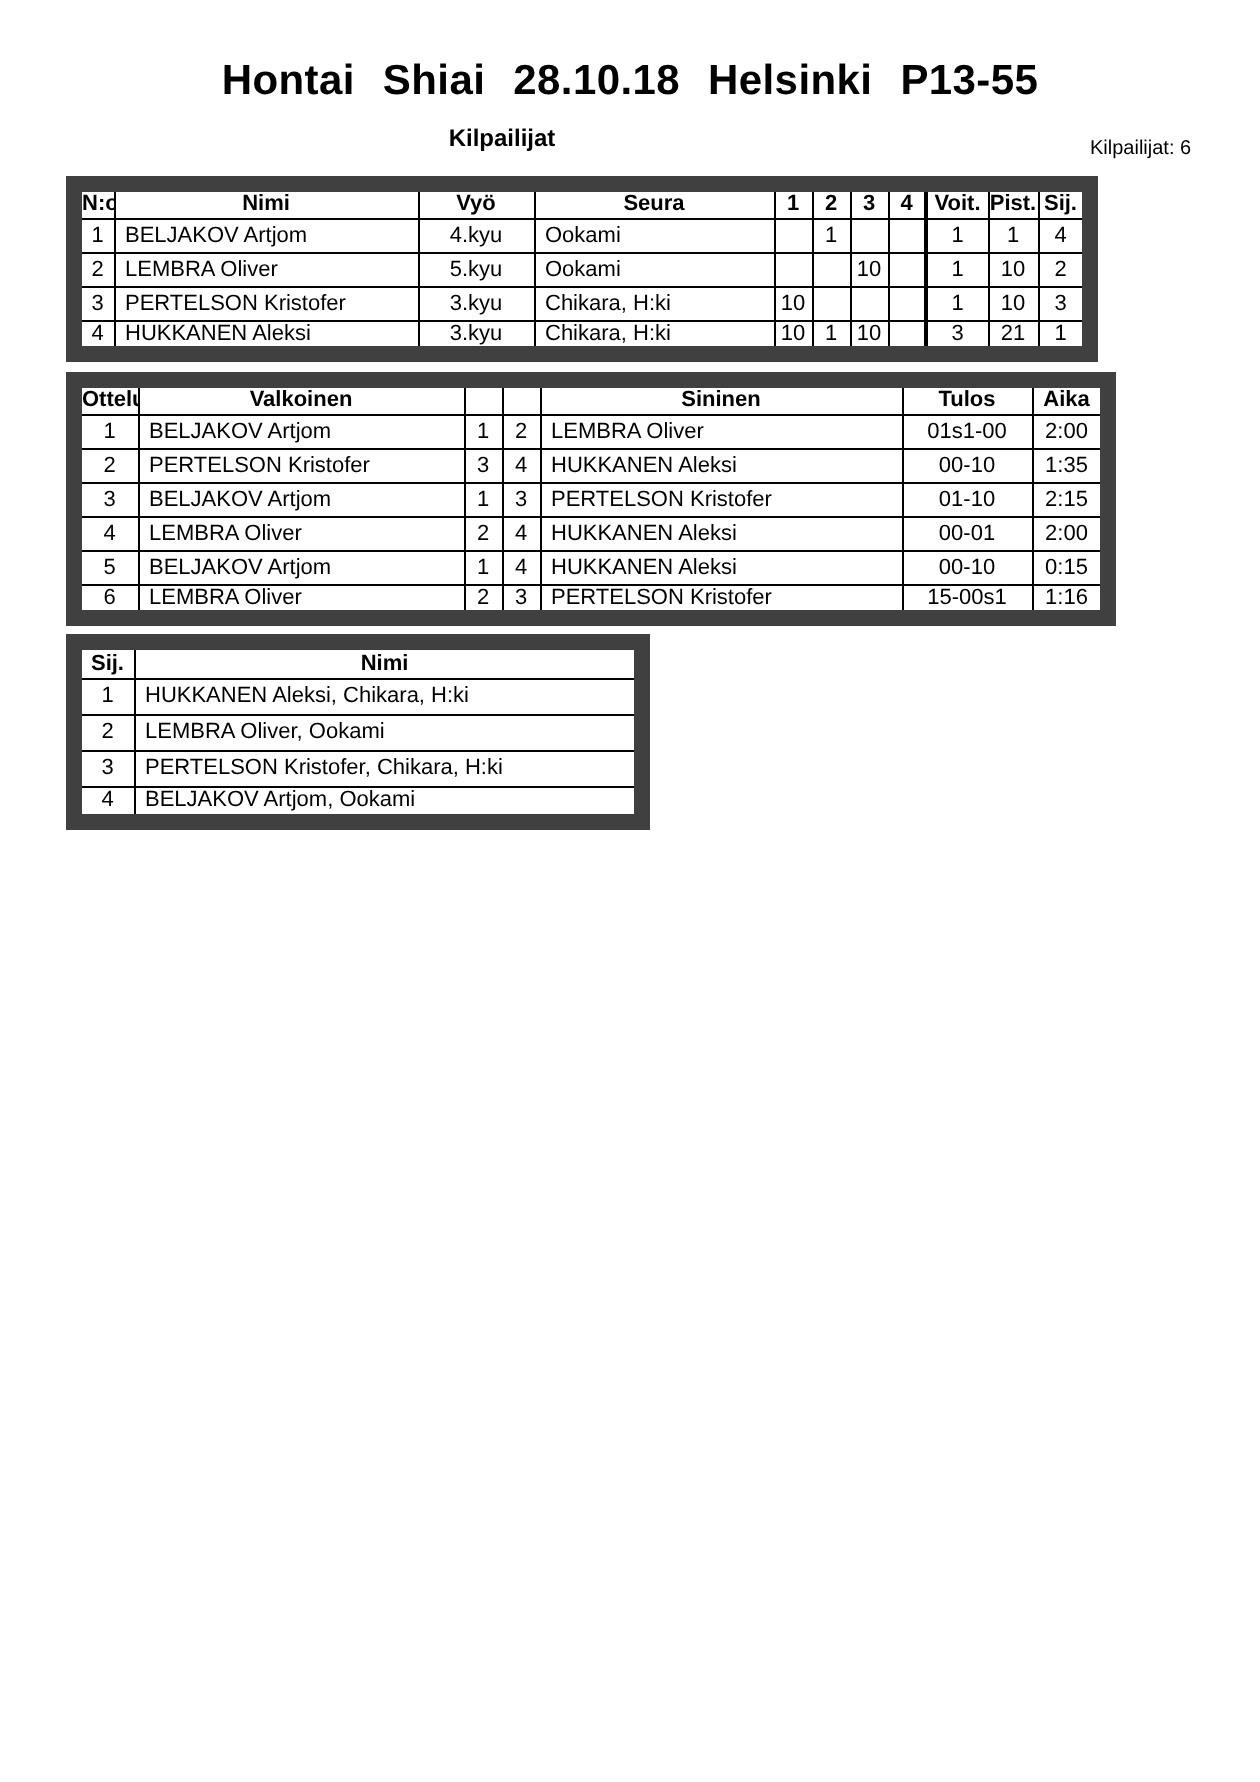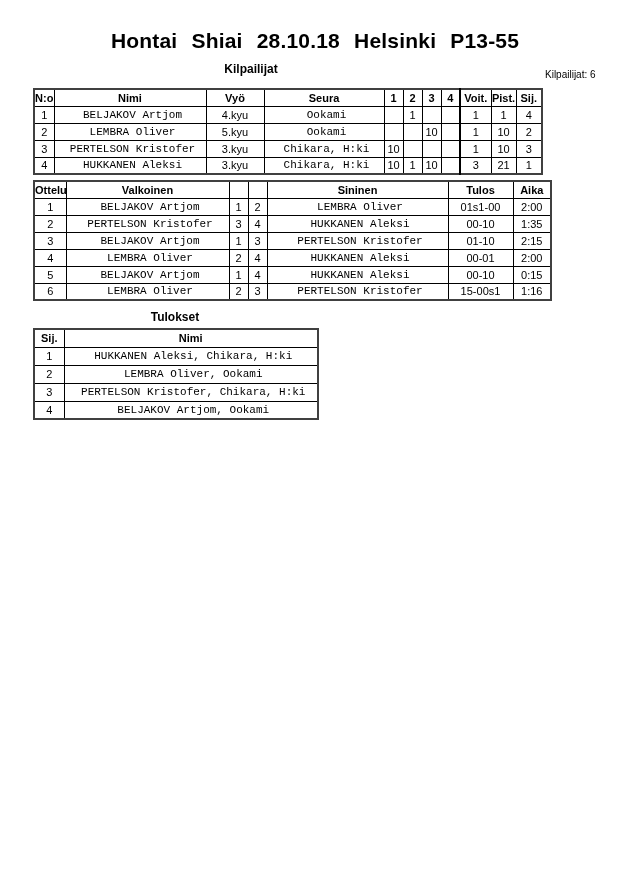--- a/index.html
+++ b/index.html
@@ -29,32 +29,32 @@
   .sec-heading {
     font-size: 12px;
     font-weight: bold;
     text-align: center;
   }
   .h-kilpailijat { width: 510px; margin-top: 9px; position: relative; left: -37px; }
   .h-ottelut    { width: 517px; margin-top: 24px; }
   .h-tulokset   { width: 284px; margin-top: 9px; }
 
   table { border-collapse: collapse; table-layout: fixed; font-size: 11px; background: #fff; }
-  .t { border: 2px solid #404040; }
+  .t { border: 8px solid #404040; }
   .t th, .t td {
     border: 1px solid #000;
     height: 17px;
     overflow: hidden;
     white-space: nowrap;
     text-align: center;
     vertical-align: middle;
     padding: 0;
   }
   .t th { font-weight: bold; }
-  .t .l { text-align: center; padding-left: 5px; font-family: Liberation Mono, monospace; }
+  .t .l { text-align: left; padding-left: 5px; }
   .bl2 { border-left-width: 2px !important; }
   #t1 { width: 510px; margin-top: 12px; }
   #t2 { width: 517px; margin-top: 5px; }
   #t3 { width: 284px; margin-top: 4px; }
   #t3 th, #t3 td { height: 18px; }
 </style>
 </head>
 <body>
 
 <div class="title">Hontai Shiai 28.10.18 Helsinki P13-55</div>
@@ -223,21 +223,20 @@
         <td>3</td>
         <td class="l">PERTELSON Kristofer</td>
         <td>15-00s1</td>
         <td>1:16</td>
       </tr>
     </tbody>
   </table>
 </div>
 
 <div class="sec">
-  <div class="sec-heading h-tulokset">Tulokset</div>
   <table id="t3" class="t">
     <colgroup>
       <col style="width:30px">
         <col style="width:254px">
     </colgroup>
     <thead>
       <tr>
         <th>Sij.</th>
         <th>Nimi</th>
       </tr>

